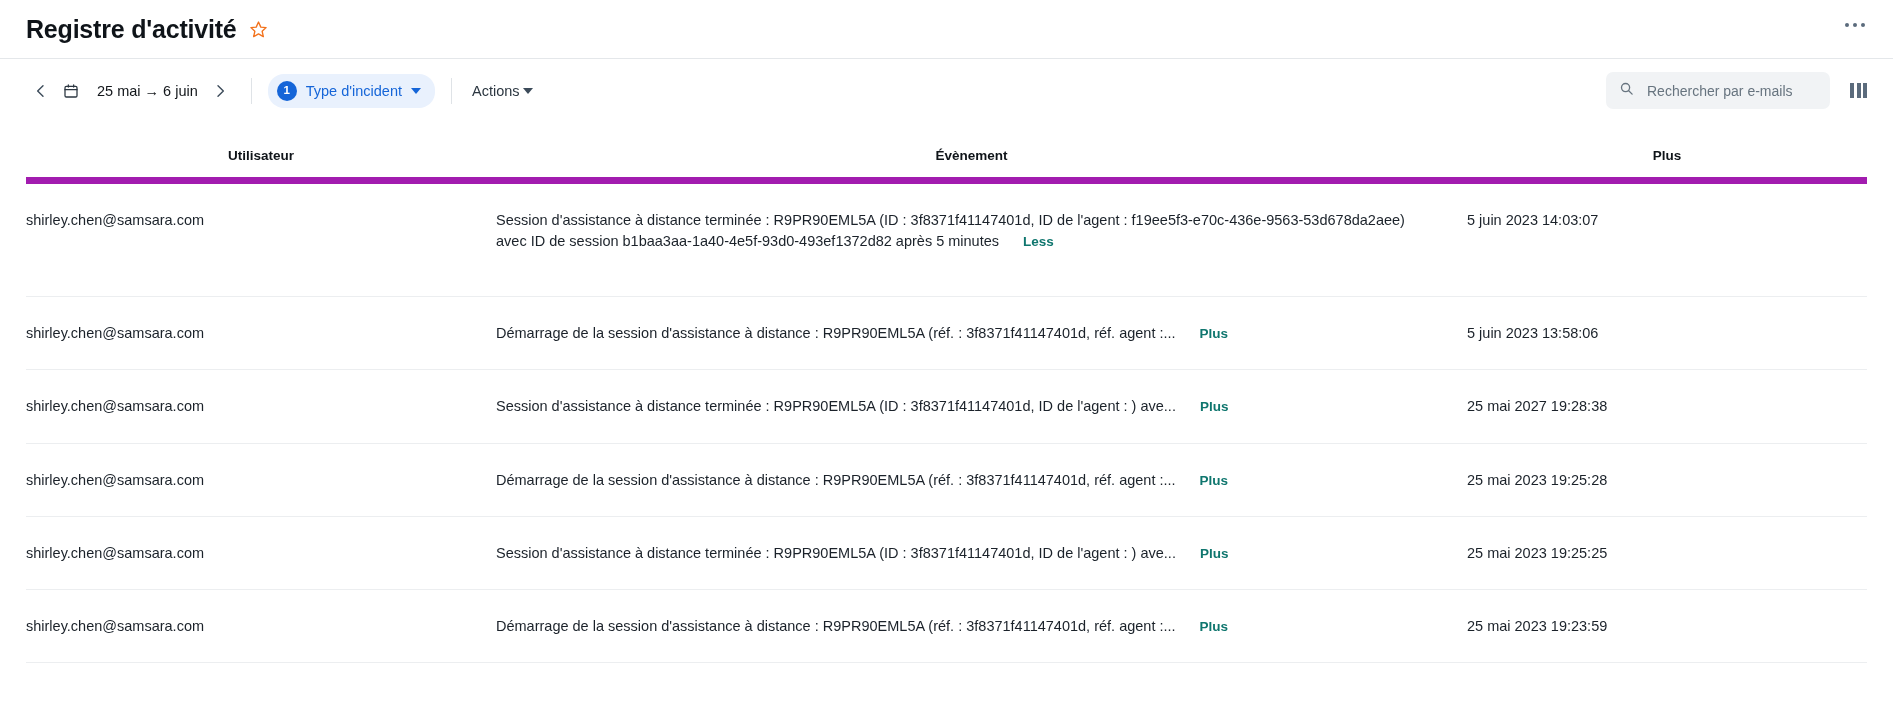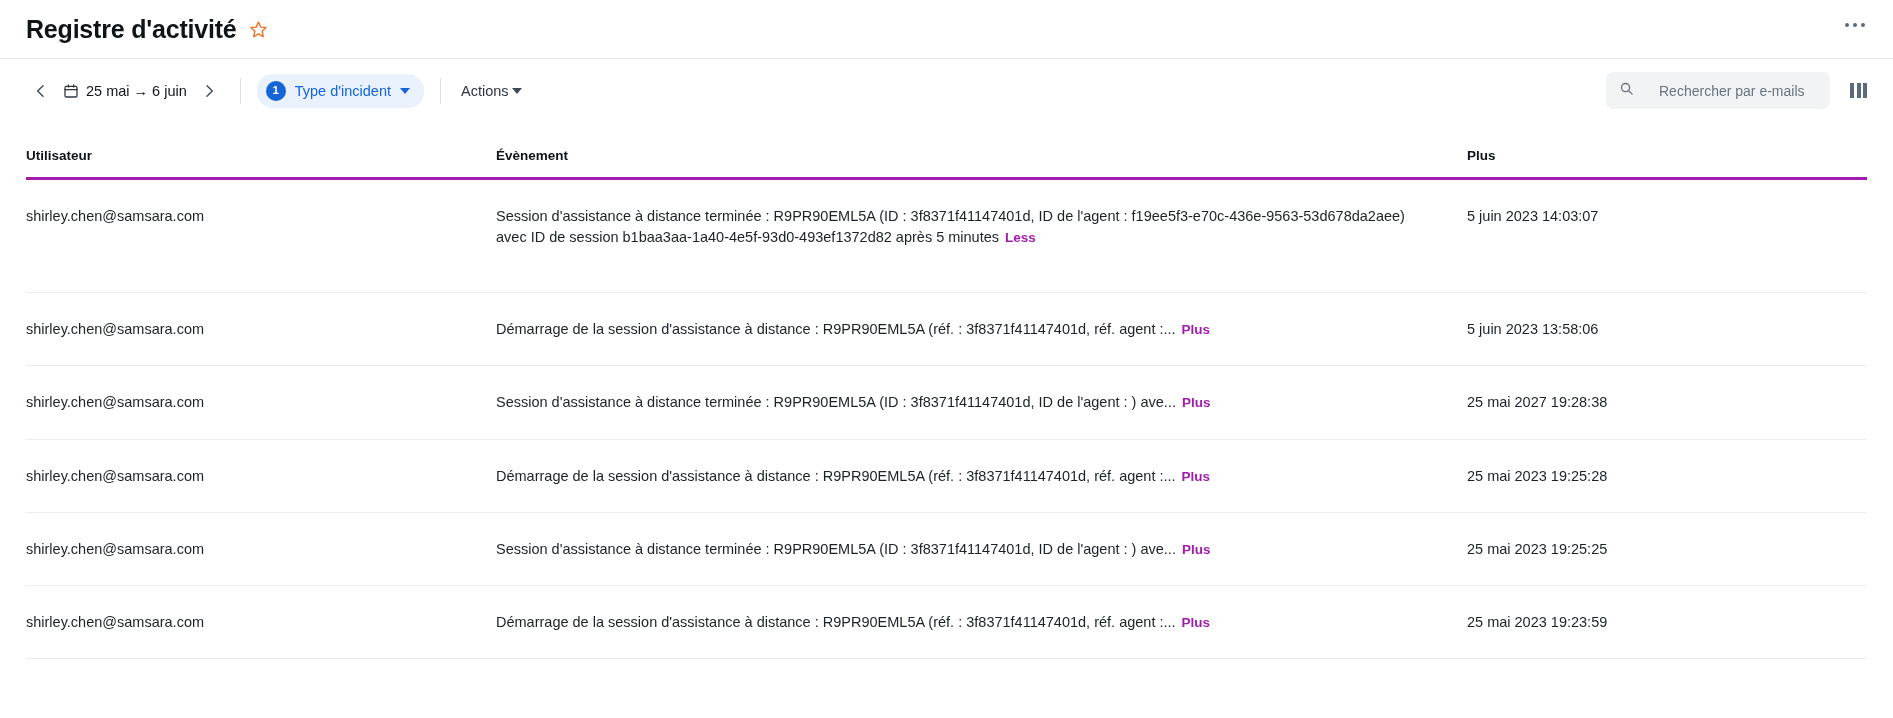--- a/index.html
+++ b/index.html
@@ -61,21 +61,21 @@
   }
   .nav-arrow {
     width: 30px; height: 30px;
     display: flex; align-items: center; justify-content: center;
     cursor: pointer;
     color: #3c4b5a;
   }
   .date-range {
     display: flex;
     align-items: center;
-    gap: 7px;
+    gap: 18px;
     font-size: 14.5px;
     color: #12161a;
     font-weight: 500;
     padding: 0 7px;
     cursor: pointer;
     white-space: nowrap;
   }
   .cal-icon { display:inline-flex; align-items:center; }
 
   .tb-divider {
@@ -138,21 +138,21 @@
   .toolbar-right {
     position: absolute;
     right: 22px;
     display: flex;
     align-items: center;
     gap: 16px;
   }
   .search-box {
     display: flex;
     align-items: center;
-    gap: 23px;
+    gap: 11px;
     background: #f1f3f5;
     border-radius: 7px;
     height: 37px;
     width: 224px;
     padding: 0 13px;
   }
   .search-box input {
     border: none;
     outline: none;
     background: transparent;
@@ -177,51 +177,51 @@
   }
 
   
   .table-wrap { padding: 0 26px; }
   table {
     width: 100%;
     border-collapse: collapse;
     table-layout: fixed;
   }
   thead th {
-    text-align: left;
+    text-align: center;
     font-size: 13.5px;
     font-weight: bold;
     color: #0f1419;
     padding: 26px 0 14px 0;
-    border-bottom: 3px solid #a21caf;
+    border-bottom: 7px solid #a21caf;
     vertical-align: bottom;
   }
   .col-user  { width: 470px; }
   .col-event { width: auto; }
   .col-date  { width: 420px; padding-left: 20px !important; }
 
   tbody td {
     border-bottom: 1px solid #eceef0;
     font-size: 14.5px;
     color: #1b222a;
     vertical-align: top;
     padding: 26px 0 25px 0;
     line-height: 1.46;
   }
   tbody td.cell-date { padding-left: 20px; white-space: nowrap; }
   tbody td.cell-event { padding-right: 34px; }
 
   tbody tr.row-tall td { padding-bottom: 44px; }
 
   .more-link {
-    color: #a21caf;
+    color: #0f766e;
     font-weight: bold;
     font-size: 13.5px;
     cursor: pointer;
-    margin-left: 6px;
+    margin-left: 24px;
     white-space: nowrap;
   }
   .evt-text { }
 </style>
 </head>
 <body>
 
 <div class="page-header">
   <div class="page-title">Registre d'activité</div>
   <span class="star-icon">

